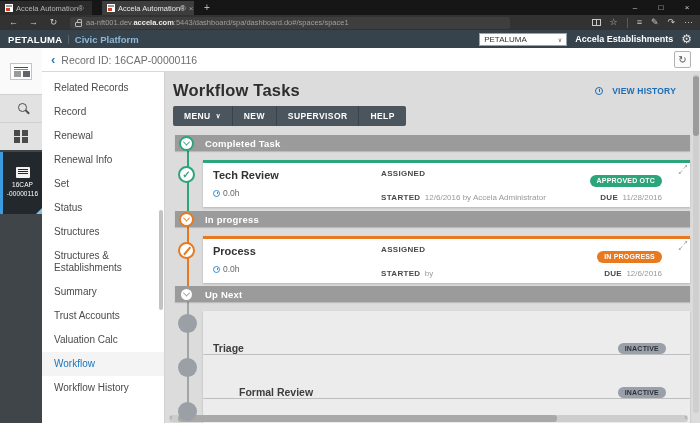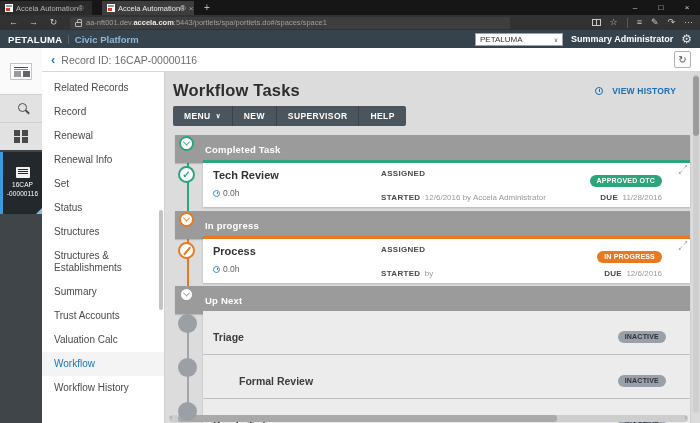--- a/index.html
+++ b/index.html
@@ -89,21 +89,21 @@
   .tb-btn:last-child { border-right:none; }
   .tb-caret { font-size:6.5px; }
 
   
   .wf-list { position:relative; margin:7px 10px 0 2px; height:284px; }
   .tl-line { position:absolute; left:12px; width:2px; z-index:0; }
   .tl-green { top:11px; height:77px; background:#2ca57b; }
   .tl-orange { top:88px; height:75px; background:#e8791e; }
   .tl-gray { top:163px; height:116px; background:#a4a4a4; }
 
-  .band { position:absolute; left:0; right:0; height:28px; background:#9b9b9b; display:flex; align-items:center; padding-left:30px; color:#ffffff; font-weight:bold; font-size:9.5px; letter-spacing:.2px; box-shadow:0 1px 1px rgba(0,0,0,.15); }
+  .band { position:absolute; left:0; right:0; height:16px; background:#9b9b9b; display:flex; align-items:center; padding-left:30px; color:#ffffff; font-weight:bold; font-size:9.5px; letter-spacing:.2px; box-shadow:0 1px 1px rgba(0,0,0,.15); }
   .band1 { top:2px; } .band2 { top:78px; } .band3 { top:153px; }
 
   .tl-icon { position:absolute; z-index:2; border-radius:50%; background:#fff; display:flex; align-items:center; justify-content:center; }
   .chev-circle { width:15px; height:15px; border:2px solid; left:4px; }
   .chev { width:5px; height:5px; border-right:1.5px solid; border-bottom:1.5px solid; transform:rotate(45deg) translate(-1px,-1px); }
   .chev-green { border-color:#2ca57b; top:3px; } .chev-green .chev { border-color:#2ca57b; }
   .chev-orange { border-color:#e8791e; top:79px; } .chev-orange .chev { border-color:#e8791e; }
   .chev-gray { border-color:#9b9b9b; top:154px; } .chev-gray .chev { border-color:#9b9b9b; }
   .check-circle { width:17px; height:17px; border:2px solid #2ca57b; left:3px; top:33px; color:#2ca57b; font-size:10px; font-weight:bold; }
   .slash-circle { width:17px; height:17px; border:2px solid #e8791e; left:3px; top:109px; }
@@ -122,21 +122,21 @@
   .lbl { font-weight:bold; color:#4a4a4a; font-size:8px; letter-spacing:.3px; }
   .val { color:#989898; font-size:8px; }
   .col3 { text-align:right; padding-right:18px; }
   .pill { display:inline-block; border-radius:8px; padding:2px 7px 2.5px; font-size:7px; font-weight:bold; color:#ffffff; letter-spacing:.2px; white-space:nowrap; }
   .pill-green { background:#2ca57b; }
   .pill-orange { background:#e8791e; }
   .pill-gray { background:#99a0a9; color:#2e3238; }
   .expand-icon { position:absolute; top:2px; right:2px; width:10px; height:10px; color:#8a8a8a; }
   .expand-icon::before { content:"↗"; position:absolute; top:-2px; right:0; font-size:6.5px; }
   .expand-icon::after { content:"↙"; position:absolute; bottom:-1px; left:0; font-size:6.5px; }
-  .card-inactive { height:43px; background:#ececec; padding:9px 10px 0 10px; display:flex; align-items:center; }
+  .card-inactive { height:43px; background:#ececec; padding:9px 10px 0 10px; display:flex; align-items:flex-end; }
   .card-inactive .task-name { font-size:10.5px; color:#3d3d3d; }
   .card-inactive .pill { margin-left:auto; margin-right:14px; }
   .card-triage { top:178px; } .card-formal { top:222px;padding-left:36px; } .card-ready { top:266px; }
 
   
   .main-vscroll { position:absolute; right:1px; top:2px; bottom:10px; width:6px; background:#cfcfcf; border-radius:3px; }
   .main-vscroll-thumb { position:absolute; top:2px; left:0; width:6px; height:60px; background:#9b9b9b; border-radius:3px; }
   .main-hscroll { position:absolute; left:4px; right:12px; bottom:1px; height:7px; background:#cdcdcd; border-radius:3px; }
   .main-hscroll-thumb { position:absolute; left:9px; top:0; bottom:0; width:73%; background:#a9a9a9; border-radius:3px; }
   .hscroll-arrow { position:absolute; top:-1px; font-size:6.5px; color:#8b8b8b; }
@@ -164,21 +164,21 @@
       <span class="win-btn">×</span>
     </div>
   </div>
 
   <div class="urlbar">
     <span class="nav-icon">←</span>
     <span class="nav-icon">→</span>
     <span class="nav-icon">↻</span>
     <div class="url-field">
       <span class="lock-icon"></span>
-      <span class="url-text"><span>aa-nft001.dev.</span><span class="url-domain">accela.com</span><span>:5443/portlets/spa/portlets.do#/spaces/space1</span></span>
+      <span class="url-text"><span>aa-nft001.dev.</span><span class="url-domain">accela.com</span><span>:5443/dashboard/spa/dashboard.do#/spaces/space1</span></span>
     </div>
     <div class="browser-actions">
       <span class="book-icon"></span>
       <span class="act-glyph">☆</span>
       <span class="vsep"></span>
       <span class="act-glyph">≡</span>
       <span class="act-glyph">✎</span>
       <span class="act-glyph">↷</span>
       <span class="act-glyph">···</span>
     </div>
@@ -186,21 +186,21 @@
 
   <div class="appbar">
     <span class="agency">PETALUMA</span>
     <span class="appbar-sep">|</span>
     <span class="product">Civic Platform</span>
     <div class="appbar-right">
       <div class="agency-select">
         <span>PETALUMA</span>
         <span class="select-caret">∨</span>
       </div>
-      <span class="user-name">Summary Administrator</span>
+      <span class="user-name">Accela Establishments</span>
       <span class="gear-icon">⚙</span>
     </div>
   </div>
 
   <div class="bodyrow">
 
     <div class="rail">
       <div class="rail-tile">
         <span class="launchpad-icon"></span>
       </div>

